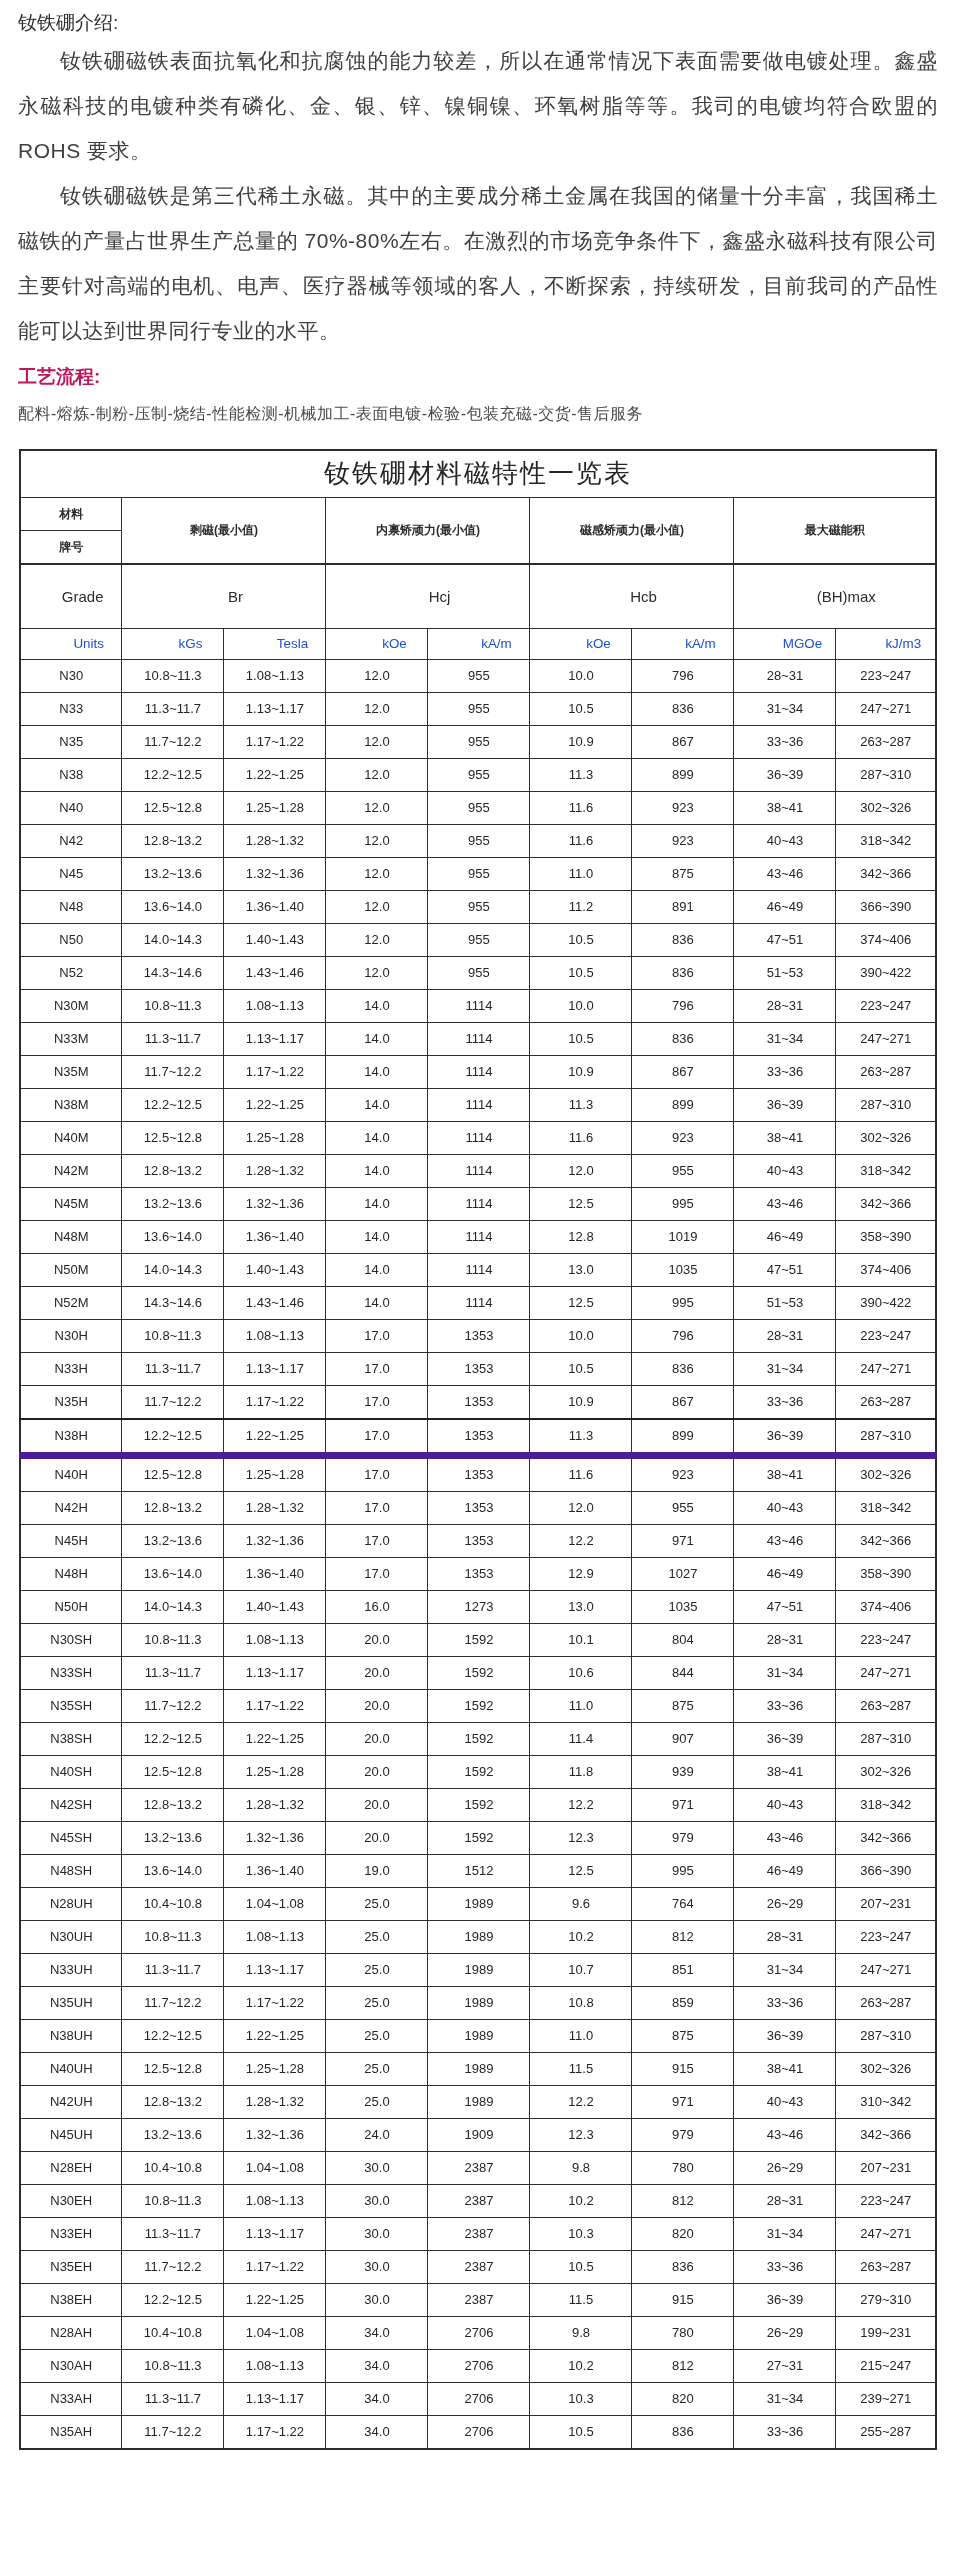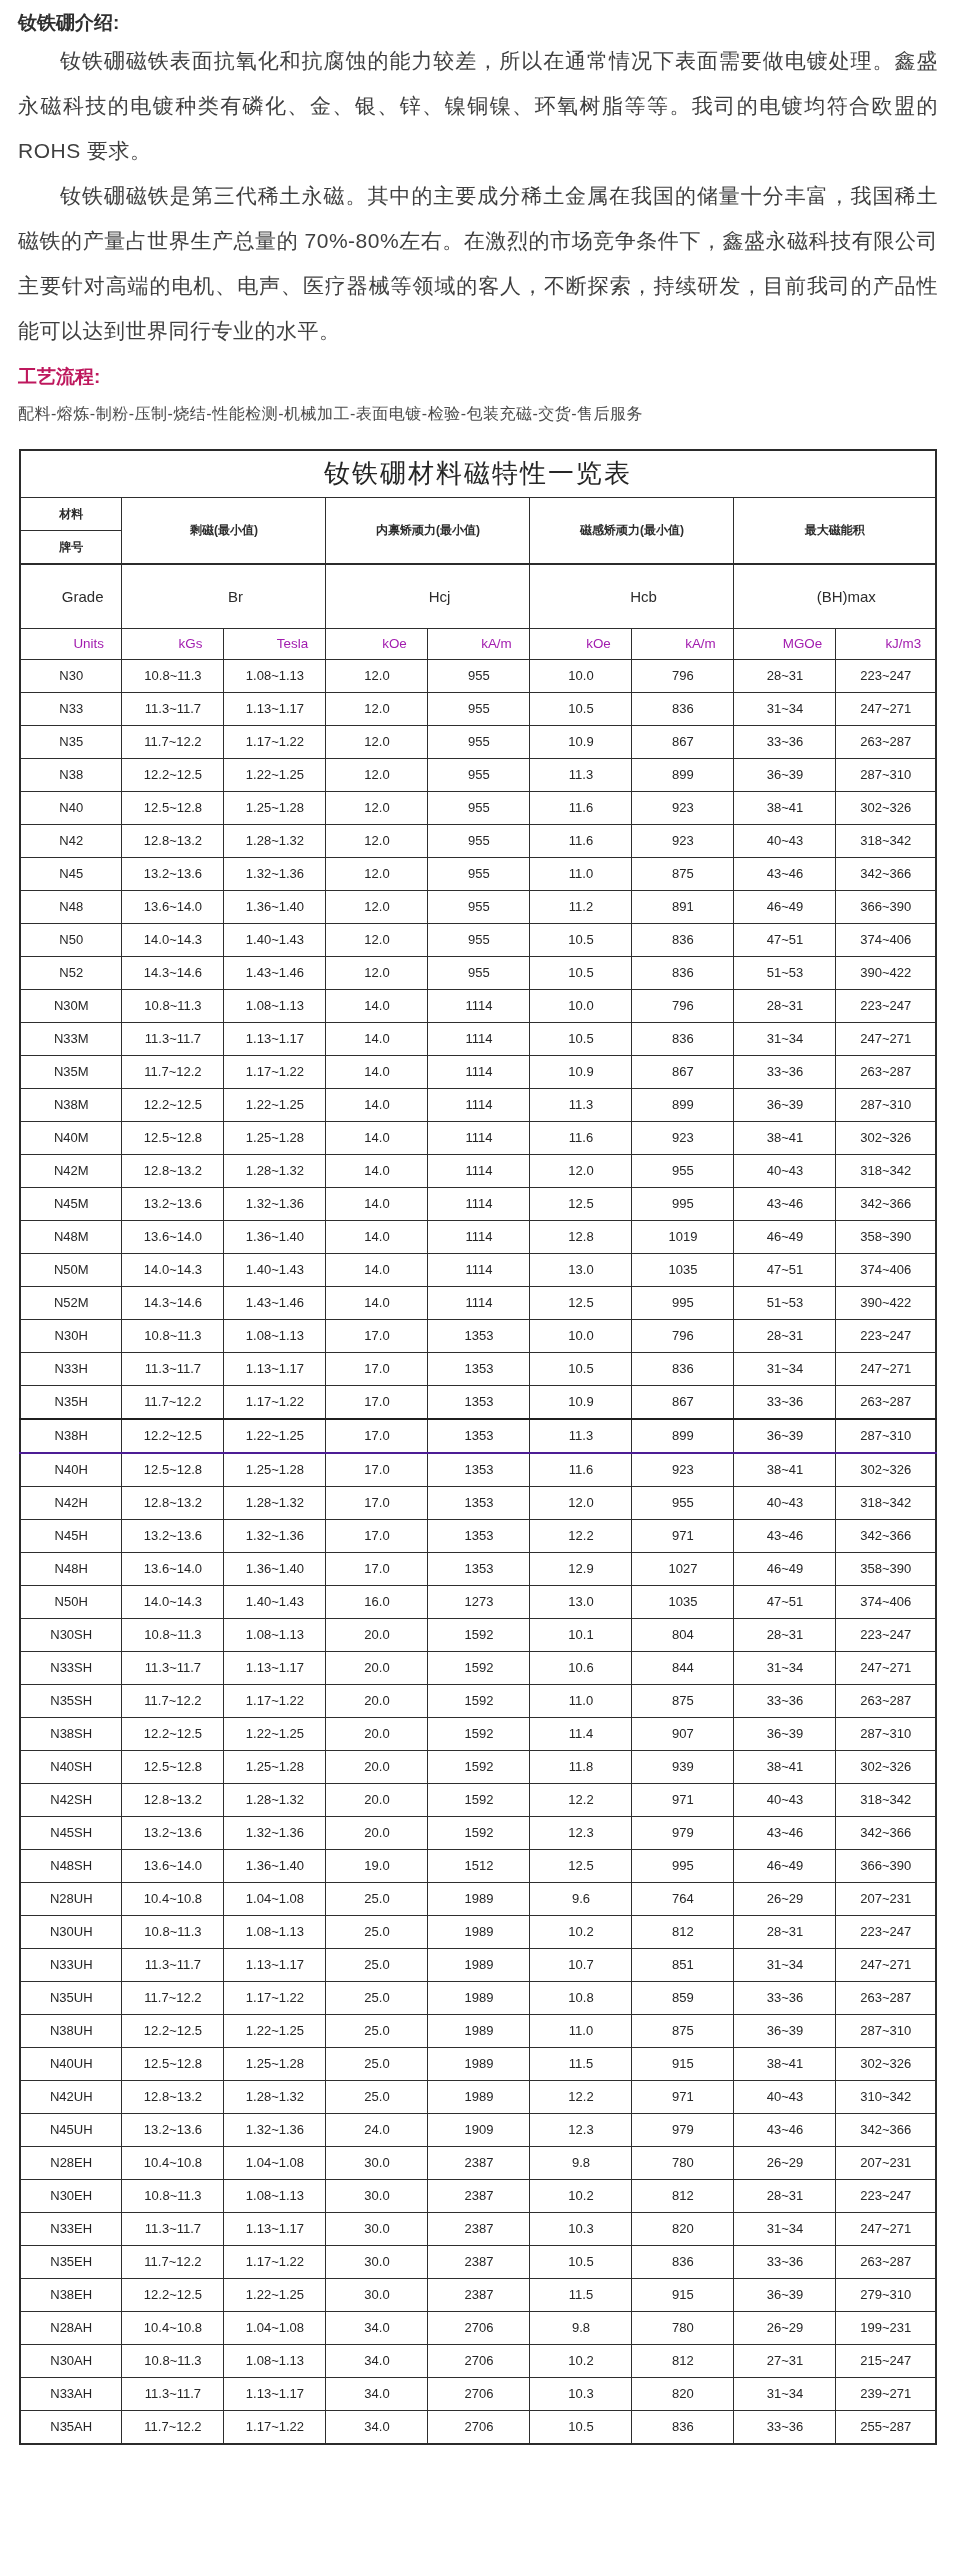--- a/index.html
+++ b/index.html
@@ -6,21 +6,21 @@
   body{
     width:958px;
     font-family:"Liberation Sans","DejaVu Sans",sans-serif;
     color:#3d3d3d;
     -webkit-font-smoothing:antialiased;
   }
   .page{padding:8px 20px 14px 18px;}
 
   
   .sec-heading{
-    font-size:19px;font-weight:bold;color:#2f2f2f;
+    font-size:19px;font-weight:normal;color:#2f2f2f;
     line-height:30px;margin:0;
   }
   .para{
     margin:0;font-size:21px;line-height:45px;color:#3f3f3f;
     text-align:justify;text-indent:2em;letter-spacing:0.5px;
   }
   .flow-heading{
     font-size:19px;font-weight:bold;color:#be185d;
     line-height:32px;margin:8px 0 0 0;
   }
@@ -49,23 +49,23 @@
   td.title-cell{
     height:46px;
     font-size:26px;
     color:#4a4a4a;
     letter-spacing:2px;
     border-bottom:1px solid #2e2e2e;
     margin-top:34px;
   }
   tr.hdr-cn td{height:32px;font-size:12px;color:#2c2c2c;font-weight:bold;}
   tr.hdr-sym td{height:63px;font-size:15px;color:#2c2c2c;border-top:2px solid #2b2b2b;padding-left:23px;}
-  tr.hdr-units td{height:30px;font-size:13.4px;color:#a21caf;padding-left:35px;}
+  tr.hdr-units td{height:30px;font-size:13.4px;color:#1d4ed8;padding-left:35px;}
   tbody td{height:32px;font-size:13px;}
-  tbody tr.thick td{border-top:2px solid #1f1f1f;border-bottom:2px solid #4c1d95;border-radius:13px;}
+  tbody tr.thick td{border-top:2px solid #1f1f1f;border-bottom:7px solid #4c1d95;border-radius:13px;}
 </style>
 </head>
 <body>
 
 <div class="page">
 
   <h2 class="sec-heading">钕铁硼介绍:</h2>
 
   <p class="para">钕铁硼磁铁表面抗氧化和抗腐蚀的能力较差，所以在通常情况下表面需要做电镀处理。鑫盛永磁科技的电镀种类有磷化、金、银、锌、镍铜镍、环氧树脂等等。我司的电镀均符合欧盟的 ROHS 要求。</p>
   <p class="para">钕铁硼磁铁是第三代稀土永磁。其中的主要成分稀土金属在我国的储量十分丰富，我国稀土磁铁的产量占世界生产总量的 70%-80%左右。在激烈的市场竞争条件下，鑫盛永磁科技有限公司主要针对高端的电机、电声、医疗器械等领域的客人，不断探索，持续研发，目前我司的产品性能可以达到世界同行专业的水平。</p>

